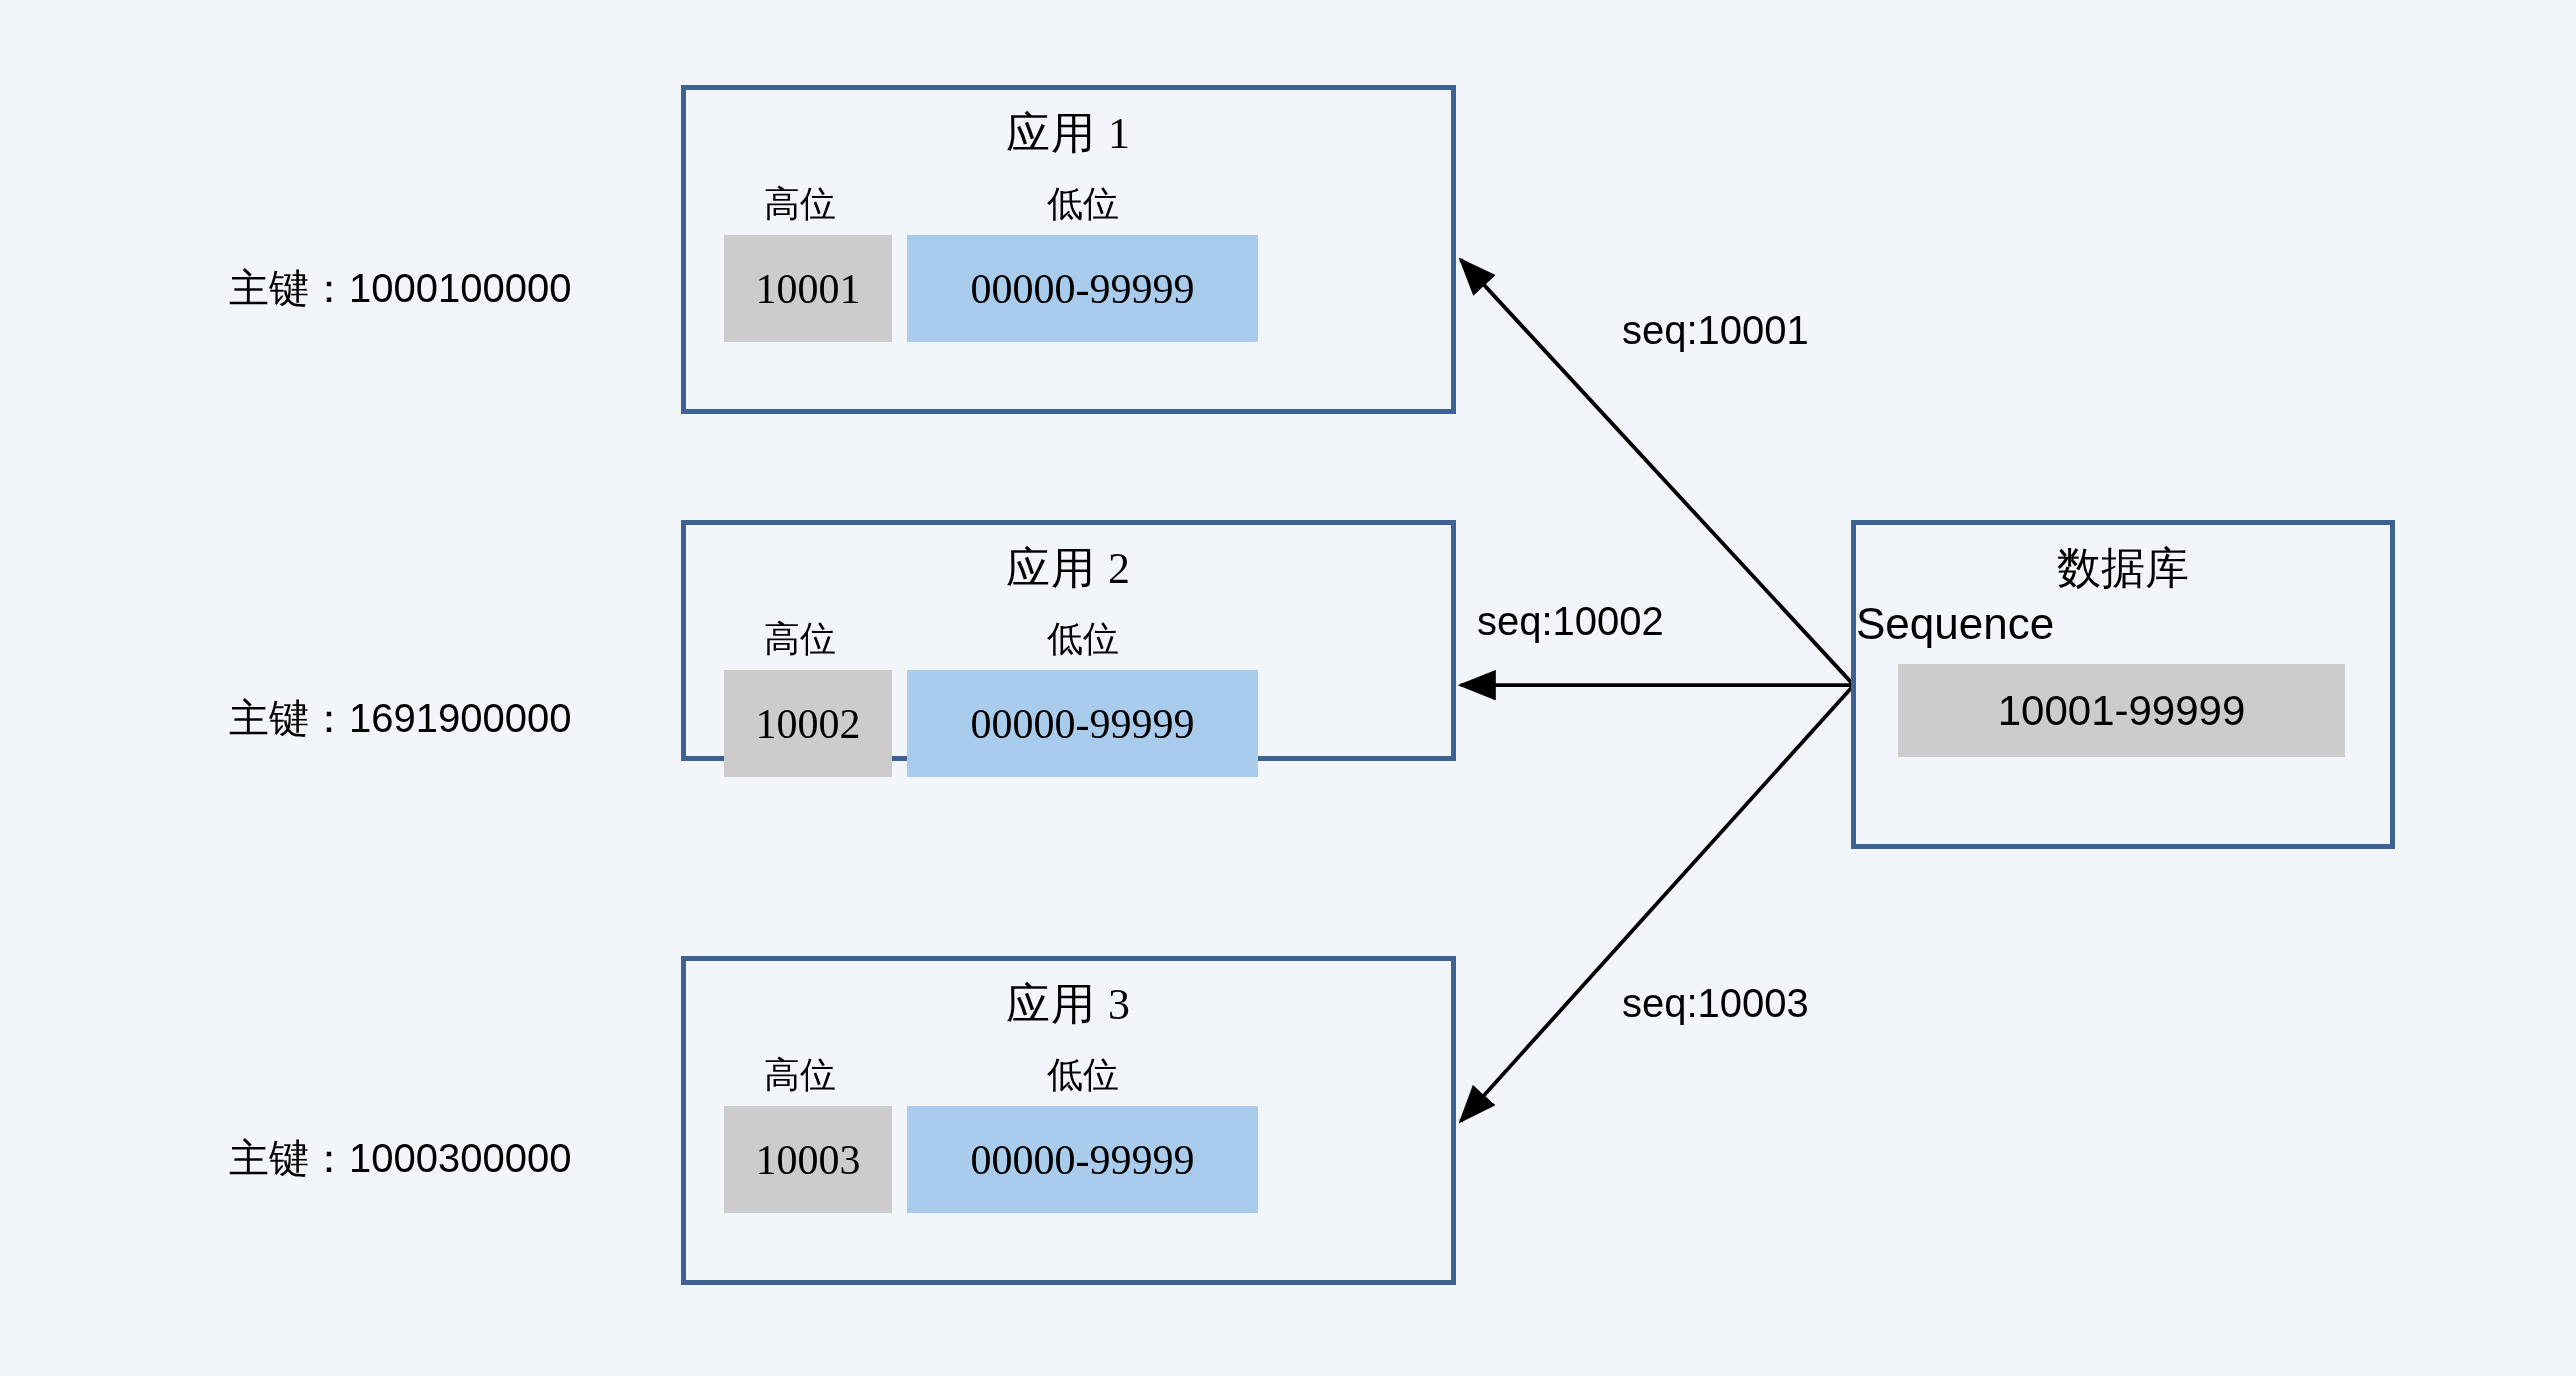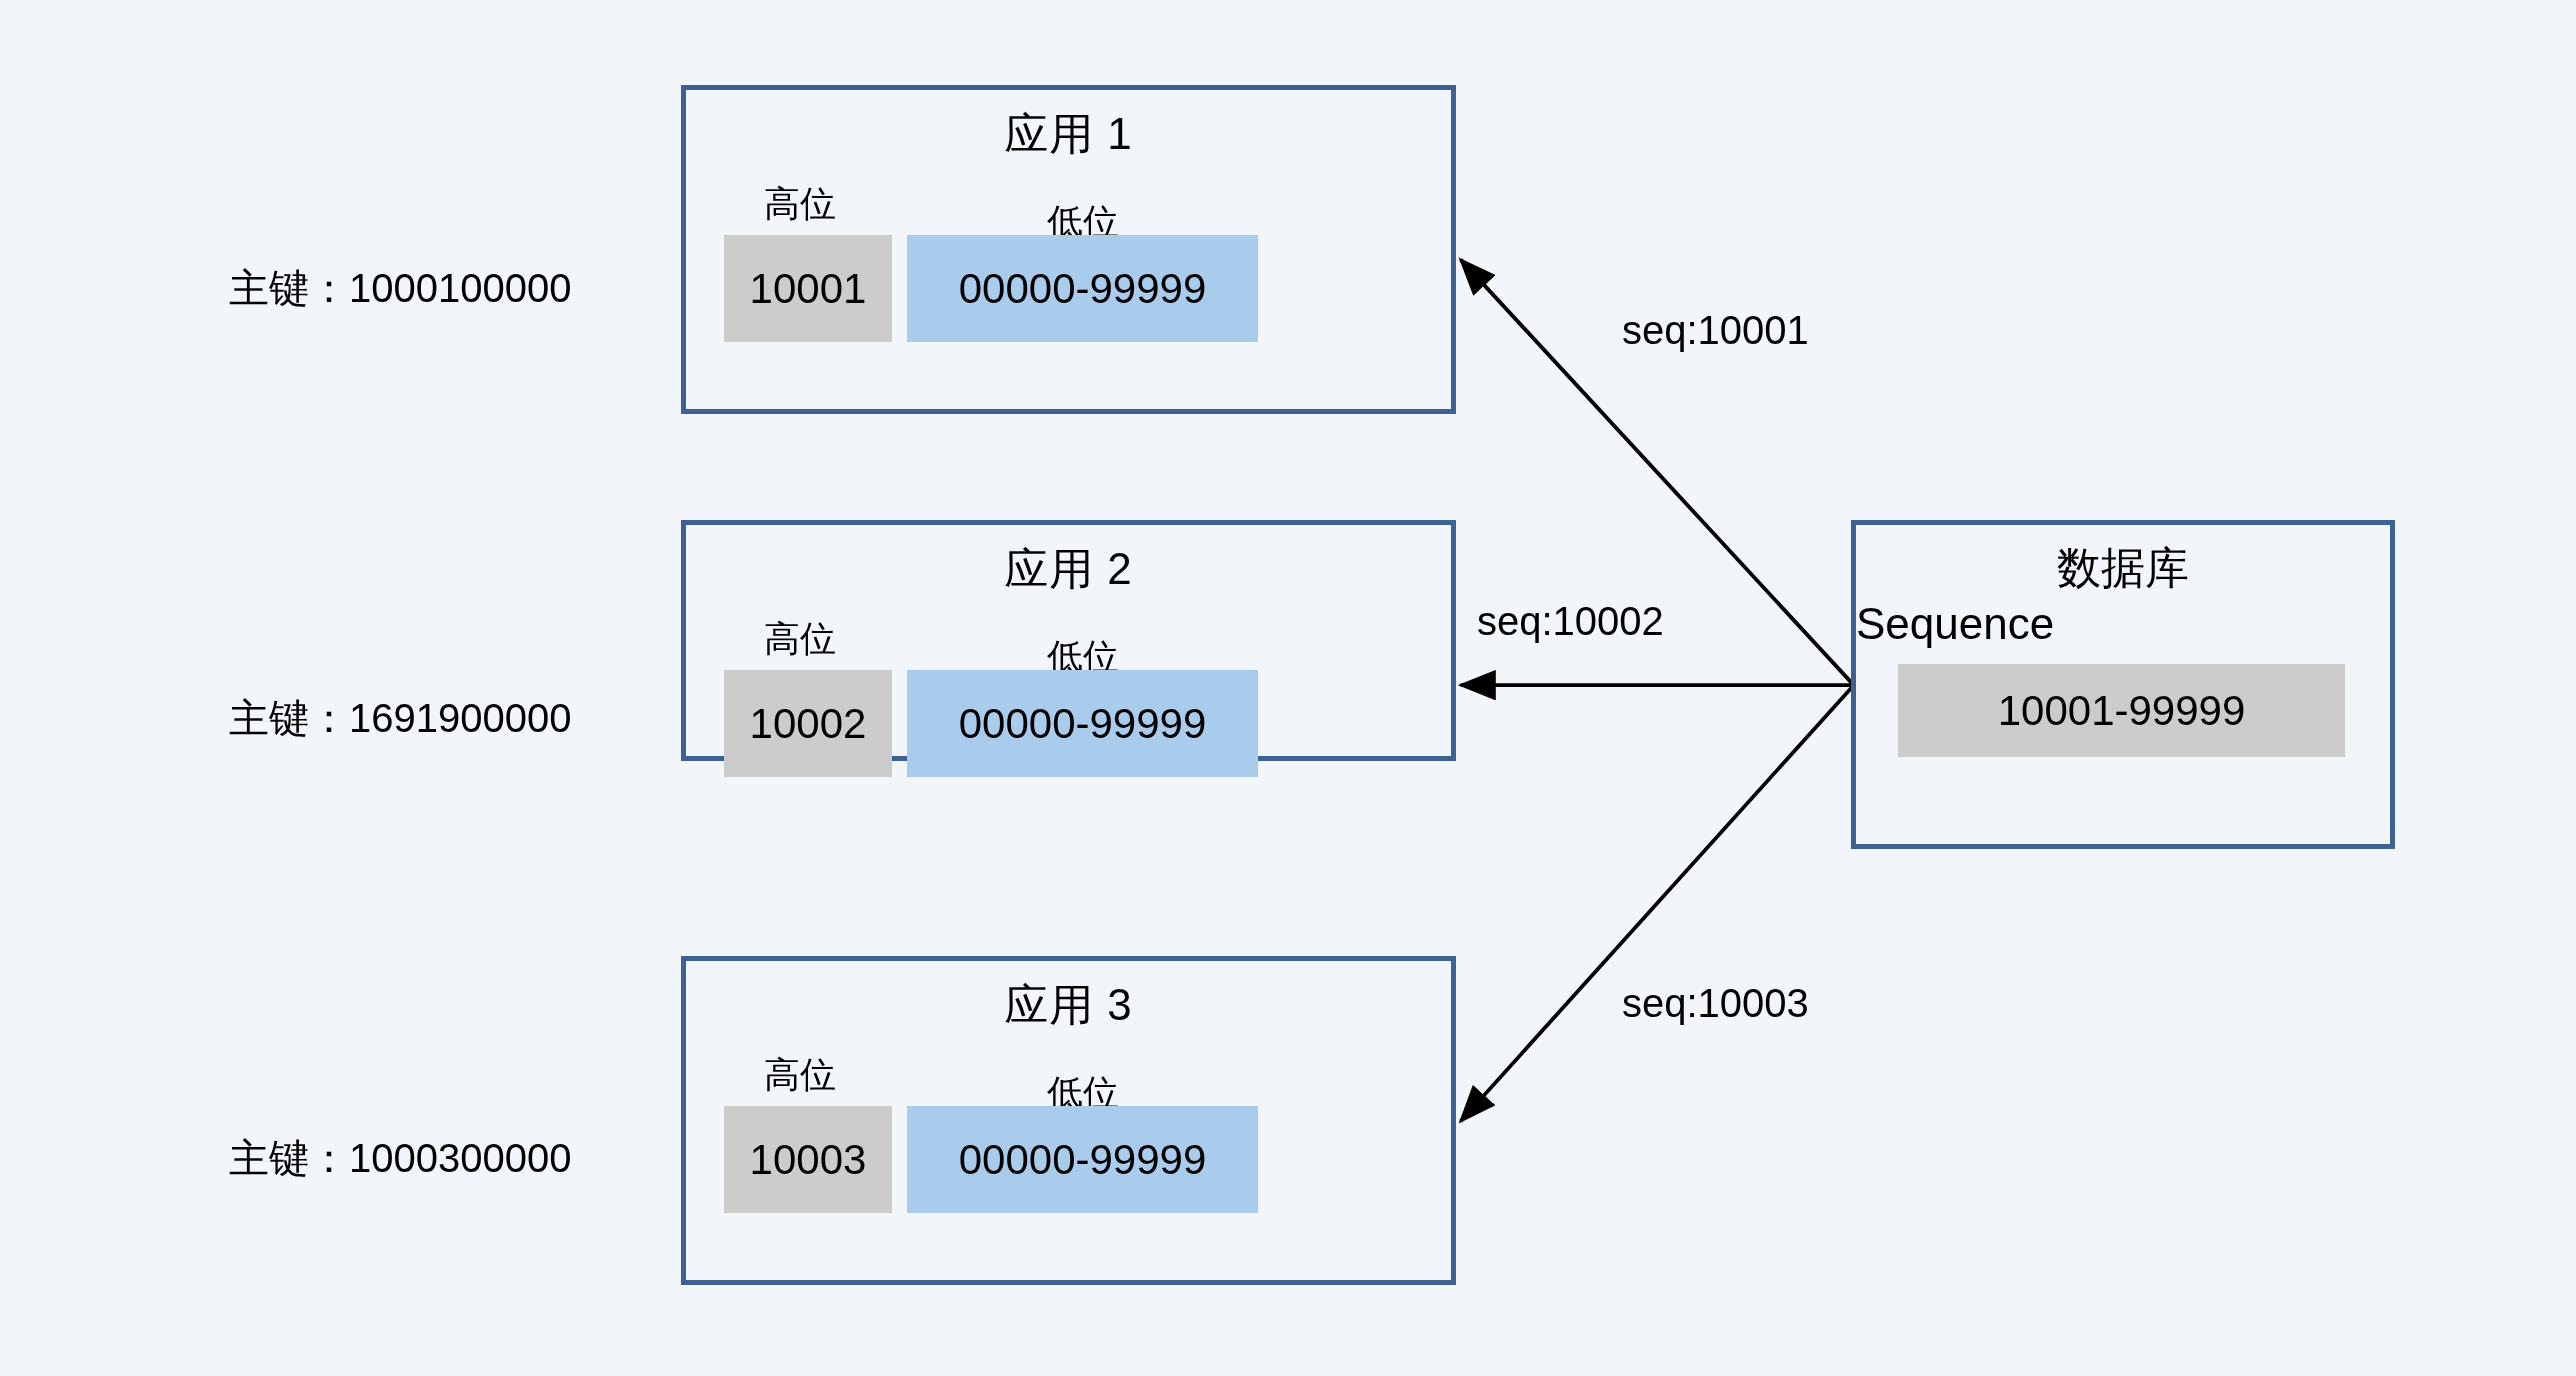--- a/index.html
+++ b/index.html
@@ -27,41 +27,42 @@
     height: 1377px;
     pointer-events: none;
   }
 
   
   .app-node {
     position: absolute;
     box-sizing: border-box;
     border: 5.7px solid #3d6192;
     background: #f2f6fb;
+    font-family: Liberation Serif, serif;
   }
   .app-title {
     position: absolute;
     top: 17px;
     left: 0;
     width: 100%;
     text-align: center;
     font-size: 44px;
     line-height: 53px;
     letter-spacing: 1px;
     white-space: nowrap;
   }
   .col-caption {
     position: absolute;
     font-size: 36px;
     line-height: 44px;
     text-align: center;
     white-space: nowrap;
   }
   .caption-high { top: 92px; left: 26px; width: 176px; }
-  .caption-low  { top: 92px; left: 235px; width: 324px; margin-top: 18px; }
+  .caption-low  { top: 92px; left: 235px; width: 324px; }
 
   .cell {
     position: absolute;
     box-sizing: border-box;
     display: flex;
     align-items: center;
     justify-content: center;
     font-size: 42px;
     line-height: 1;
     white-space: nowrap;

